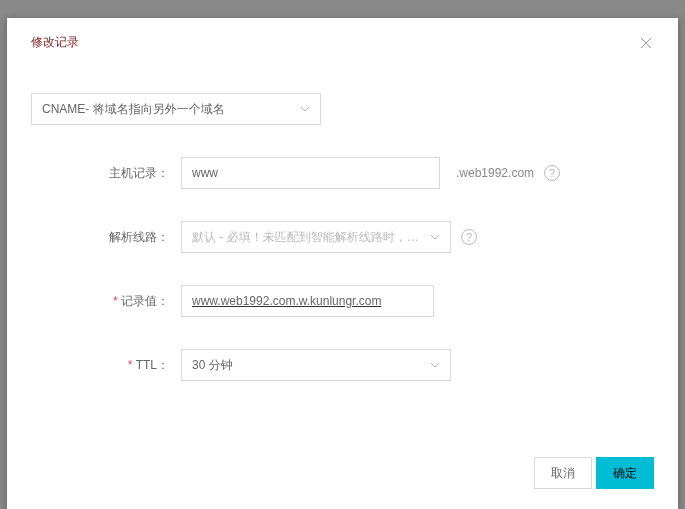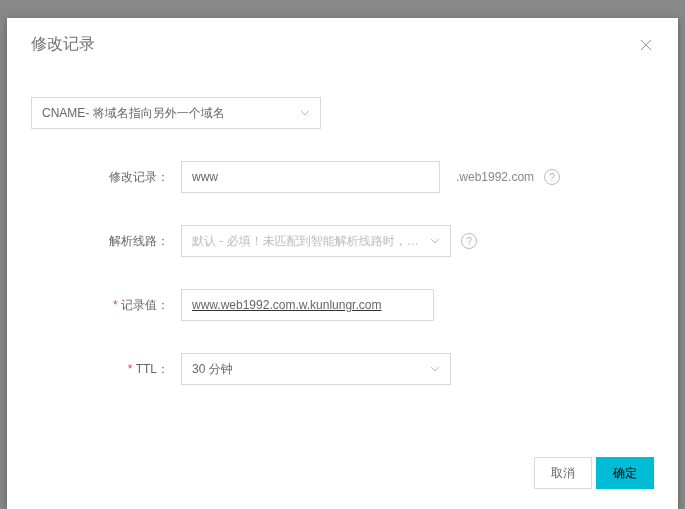--- a/index.html
+++ b/index.html
@@ -23,22 +23,22 @@
       display: flex;
       flex-direction: column;
     }
     .modal-header {
       padding: 16px 24px 12px 24px;
       display: flex;
       justify-content: space-between;
       align-items: center;
     }
     .modal-title {
-      font-size: 16px;
-      color: #737373;
+      font-size: 12px;
+      color: #7f1d1d;
     }
     .close-btn {
       width: 16px;
       height: 16px;
       cursor: pointer;
       position: relative;
       color: #999;
       display: flex;
       align-items: center;
       justify-content: center;
@@ -173,21 +173,21 @@
           <span class="chevron">
               <svg viewBox="0 0 10 10">
                 <path d="M1 3 L5 7 L9 3" stroke="currentColor" stroke-width="1" fill="none"></path>
               </svg>
             </span>
         </div>
       </div>
     </div>
 
     <div class="form-row">
-      <div class="form-label">修改记录：</div>
+      <div class="form-label">主机记录：</div>
       <div class="form-control-wrap">
         <div class="input-box host">
           <input type="text" value="www" style="">
         </div>
         <span class="suffix-text">.web1992.com</span>
         <div class="help-icon">?</div>
       </div>
     </div>
 
     <div class="form-row">

